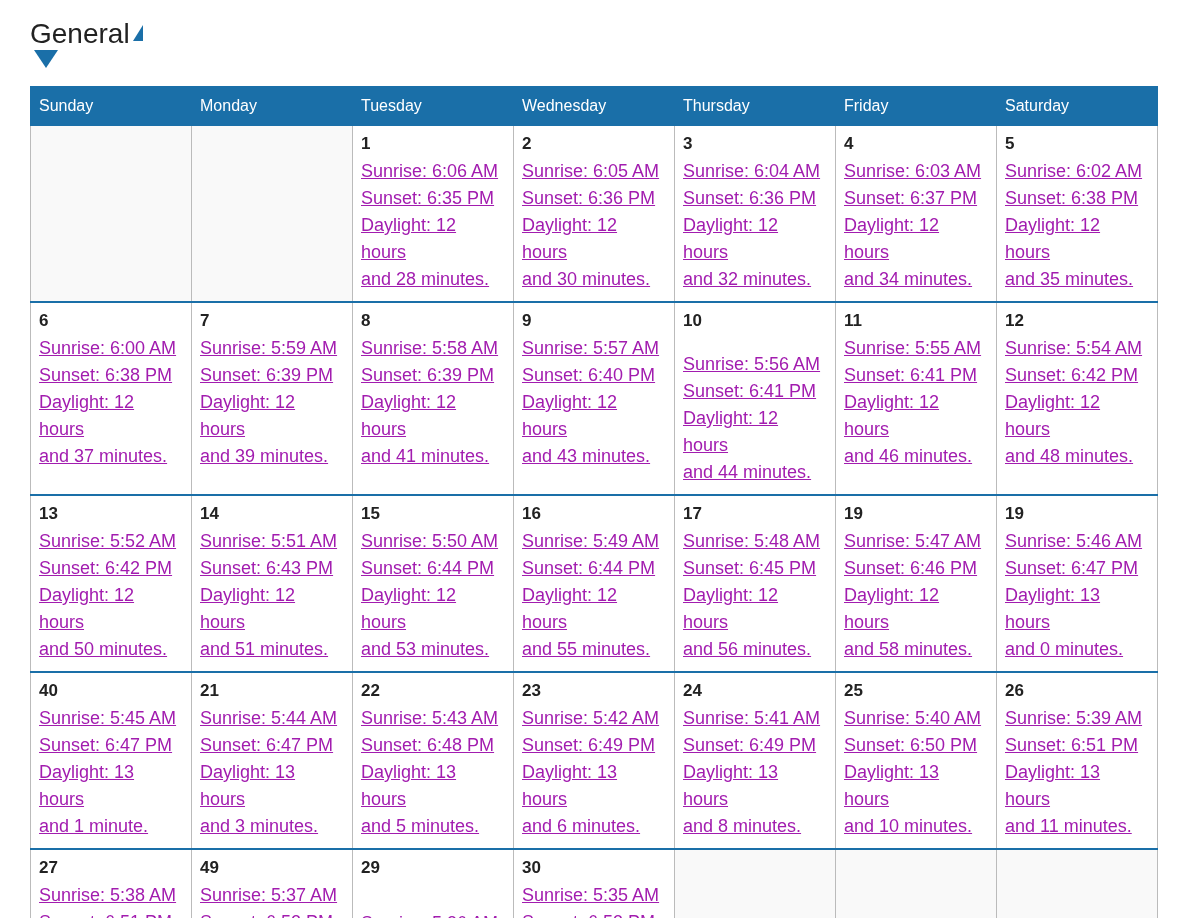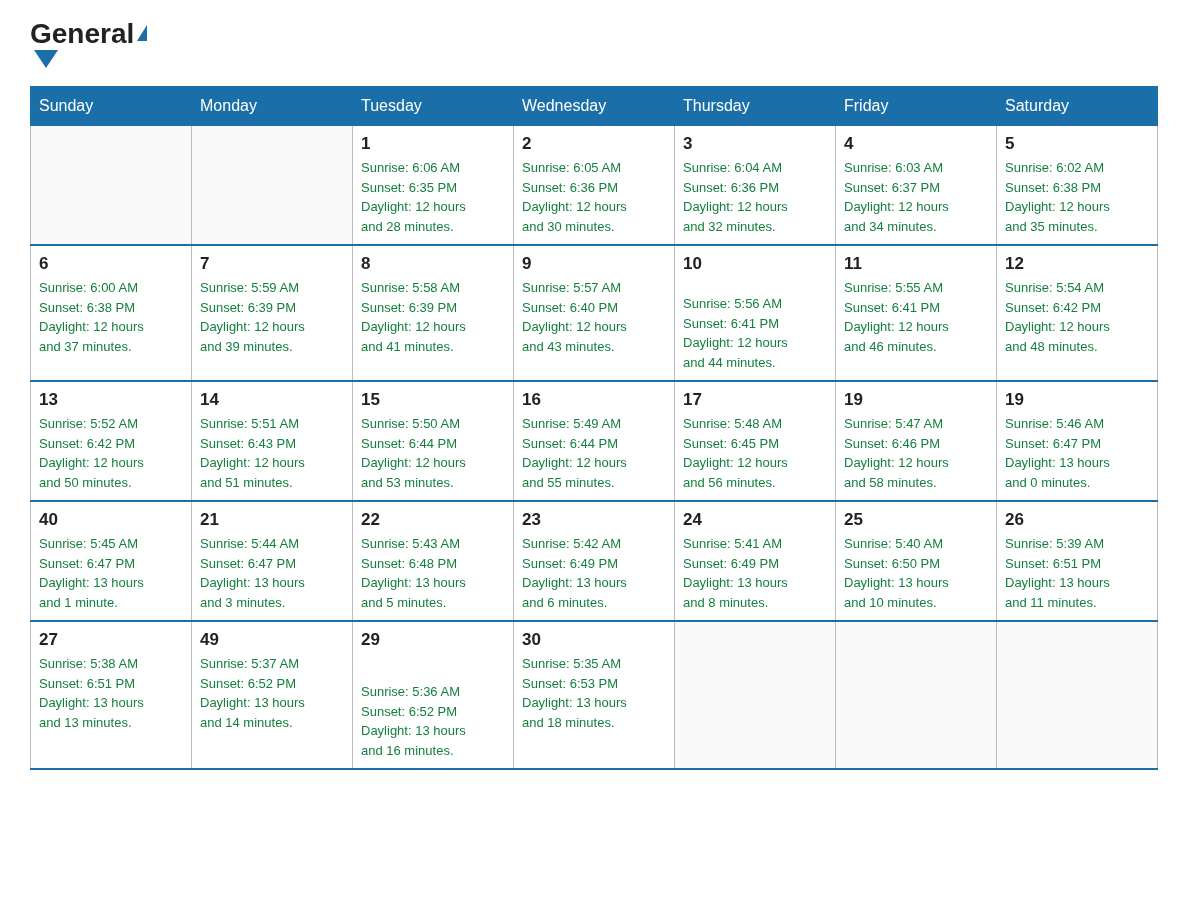--- a/index.html
+++ b/index.html
@@ -17,21 +17,21 @@
       align-items: flex-start;
       margin-bottom: 20px;
     }
     .logo {
       display: flex;
       flex-direction: column;
       align-items: flex-start;
     }
     .logo-general {
       font-size: 28px;
-      font-weight: bold;
+      font-weight: normal;
       color: #222;
       line-height: 1;
     }
     .logo-blue {
       font-size: 28px;
       font-weight: bold;
       color: #1a6fa8;
       line-height: 1;
       display: flex;
       align-items: center;
@@ -85,23 +85,24 @@
     tbody tr td {
       border-bottom: 2px solid #1a6fa8;
     }
     .day-number {
       font-size: 17px;
       font-weight: bold;
       color: #222;
       margin-bottom: 4px;
     }
     .day-info {
-      font-size: 13px;
-      color: #15803d;
+      font-size: 18px;
+      color: #a21caf;
       line-height: 1.5;
+      text-decoration: underline;
     }
     td.empty {
       background: #f9f9f9;
     }
   </style>
 </head>
 <body>
 
 <div class="header">
   <div class="logo">

